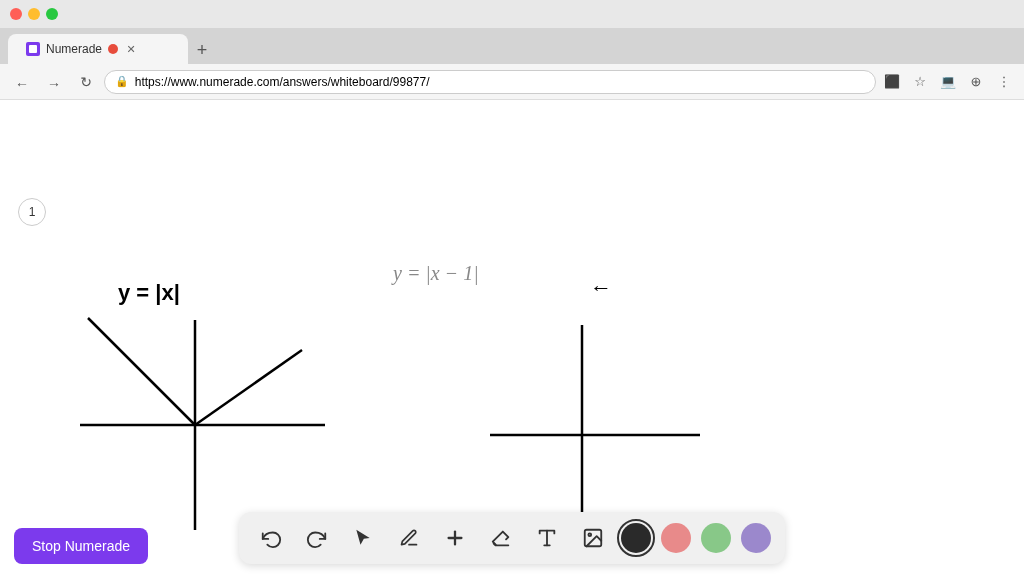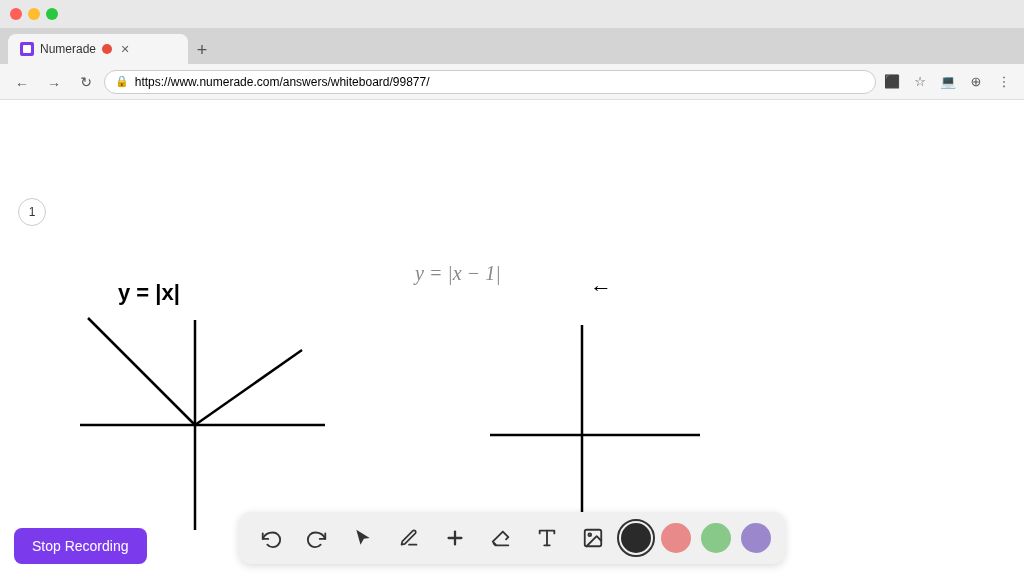--- a/index.html
+++ b/index.html
@@ -26,21 +26,21 @@
       height: 36px;
       display: flex;
       align-items: flex-end;
       padding: 0 8px;
     }
     .tab {
       background: #f5f5f5;
       height: 30px;
       display: flex;
       align-items: center;
-      padding: 0 12px;
+      padding: 0 18px;
       border-radius: 8px 8px 0 0;
       gap: 6px;
       font-size: 12px;
       color: #333;
       min-width: 180px;
     }
     .tab-favicon { width: 14px; height: 14px; background: #7c3aed; border-radius: 2px; display: flex; align-items: center; justify-content: center; }
     .tab-favicon-inner { width: 8px; height: 8px; background: white; border-radius: 1px; }
     .tab-recording-dot { width: 10px; height: 10px; background: #e74c3c; border-radius: 50%; }
     .tab-close { width: 14px; height: 14px; display: flex; align-items: center; justify-content: center; color: #666; font-size: 11px; cursor: pointer; }
@@ -202,21 +202,21 @@
       <div class="nav-action-btn">⋮</div>
     </div>
   </div>
 
   <div class="whiteboard">
 
     <div class="page-badge">
       <span>1</span>
     </div>
 
-    <div class="math-label" style="top: 162px; left: 415px;">
+    <div class="math-label" style="top: 162px; left: 393px;">
       <span>y = |x − 1|</span>
     </div>
 
     <svg class="canvas-svg" xmlns="http://www.w3.org/2000/svg">
 
       <line x1="80" y1="325" x2="325" y2="325" stroke="black" stroke-width="2.5"></line>
 
       <line x1="195" y1="220" x2="195" y2="430" stroke="black" stroke-width="2.5"></line>
 
       <line x1="195" y1="325" x2="88" y2="218" stroke="black" stroke-width="2.5"></line>
@@ -225,21 +225,21 @@
 
       <text x="118" y="200" font-size="22" font-weight="bold" font-family="Arial" fill="black">y = |x|</text>
 
       <line x1="490" y1="335" x2="700" y2="335" stroke="black" stroke-width="2.5"></line>
 
       <line x1="582" y1="225" x2="582" y2="450" stroke="black" stroke-width="2.5"></line>
 
       <text x="590" y="192" font-size="22" fill="black" font-family="Arial">←</text>
     </svg>
 
-    <button class="stop-recording-btn">Stop Recording</button>
+    <button class="stop-recording-btn">Stop Numerade</button>
 
     <div class="bottom-bar">
 
       <div class="tool-btn" title="Undo">
         <svg width="22" height="22" viewBox="0 0 24 24" fill="none" stroke="#333" stroke-width="2" stroke-linecap="round" stroke-linejoin="round">
           <path d="M3 7v6h6"></path>
           <path d="M3 13C4.657 8.686 9.015 6 14 6c4.418 0 8 3.582 8 8s-3.582 8-8 8a8 8 0 01-6-2.7"></path>
         </svg>
       </div>
 

